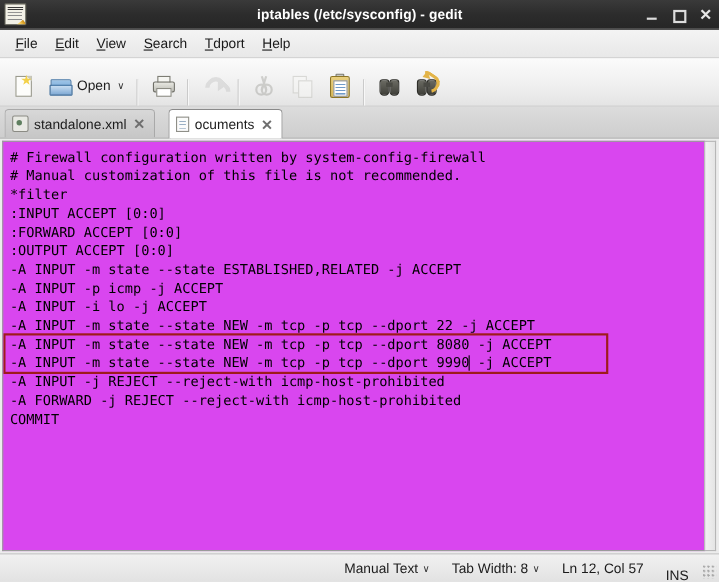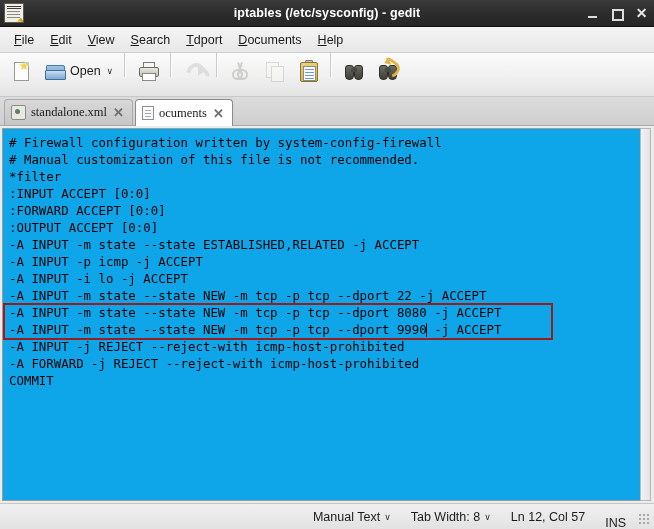--- a/index.html
+++ b/index.html
@@ -93,21 +93,21 @@
     padding: 3px 8px;
     cursor: default;
   }
   .menu-item .mn { text-decoration: underline; }
 
   
   .toolbar {
     height: 43px; flex: 0 0 43px;
     background: linear-gradient(to bottom, #fbfbfb 0%, #f0f0f0 55%, #e4e4e4 100%);
     border-bottom: 1px solid #c8c8c8;
-    display: flex; align-items: flex-start;
+    display: flex; align-items: flex-end;
     padding: 0 4px;
   }
   .tb-btn {
     height: 34px;
     display: flex; align-items: center; gap: 4px;
     padding: 0 5px;
     border: 1px solid transparent;
     border-radius: 3px;
   }
   .tb-label { font-size: 12.5px; color: #1d1d1d; }
@@ -278,23 +278,22 @@
     position: relative;
   }
   .tab {
     height: 25px;
     display: flex; align-items: center; gap: 5px;
     padding: 0 7px 0 6px;
     font-size: 12.5px; color: #1c1c1c;
     border: 1px solid #a9a9a9;
     border-bottom: none;
     border-radius: 4px 4px 0 0;
-    margin-right: 2px;
+    margin-right: 12px;
     background: linear-gradient(to bottom, #d8d8d8, #c6c6c6);
-    font-family: Liberation Serif, serif;
   }
   .tab.active {
     background: #ffffff;
     border-color: #8a8a8a;
     position: relative; z-index: 3;
     margin-bottom: -1px;
     height: 26px;
   }
   .tab-doc-icon {
     width: 12px; height: 14px; position: relative; flex: 0 0 12px;
@@ -328,21 +327,21 @@
   
   .editor-wrap {
     flex: 1 1 auto;
     background: #ececec;
     padding: 2px 3px 2px 2px;
     display: flex;
     min-height: 0;
   }
   .editor {
     flex: 1 1 auto;
-    background: #0ea5e9;
+    background: #d946ef;
     border: 1px solid #9b9b9b;
     border-right-color: #b9b9b9;
     position: relative;
     overflow: hidden;
   }
   .code {
     margin: 0;
     padding: 5px 0 0 6px;
     font-family: "DejaVu Sans Mono", "Liberation Mono", monospace;
     font-size: 12.4px;
@@ -406,21 +405,20 @@
       <div class="win-btn btn-close">✕</div>
     </div>
   </div>
 
   <div class="menubar">
     <div class="menu-item"><span class="mn">F</span><span>ile</span></div>
     <div class="menu-item"><span class="mn">E</span><span>dit</span></div>
     <div class="menu-item"><span class="mn">V</span><span>iew</span></div>
     <div class="menu-item"><span class="mn">S</span><span>earch</span></div>
     <div class="menu-item"><span class="mn">T</span><span>dport</span></div>
-    <div class="menu-item"><span class="mn">D</span><span>ocuments</span></div>
     <div class="menu-item"><span class="mn">H</span><span>elp</span></div>
   </div>
 
   <div class="toolbar">
     <div class="tb-btn">
       <span class="ico ico-new">
           <span class="page"></span>
           <span class="star"></span>
         </span>
     </div>

